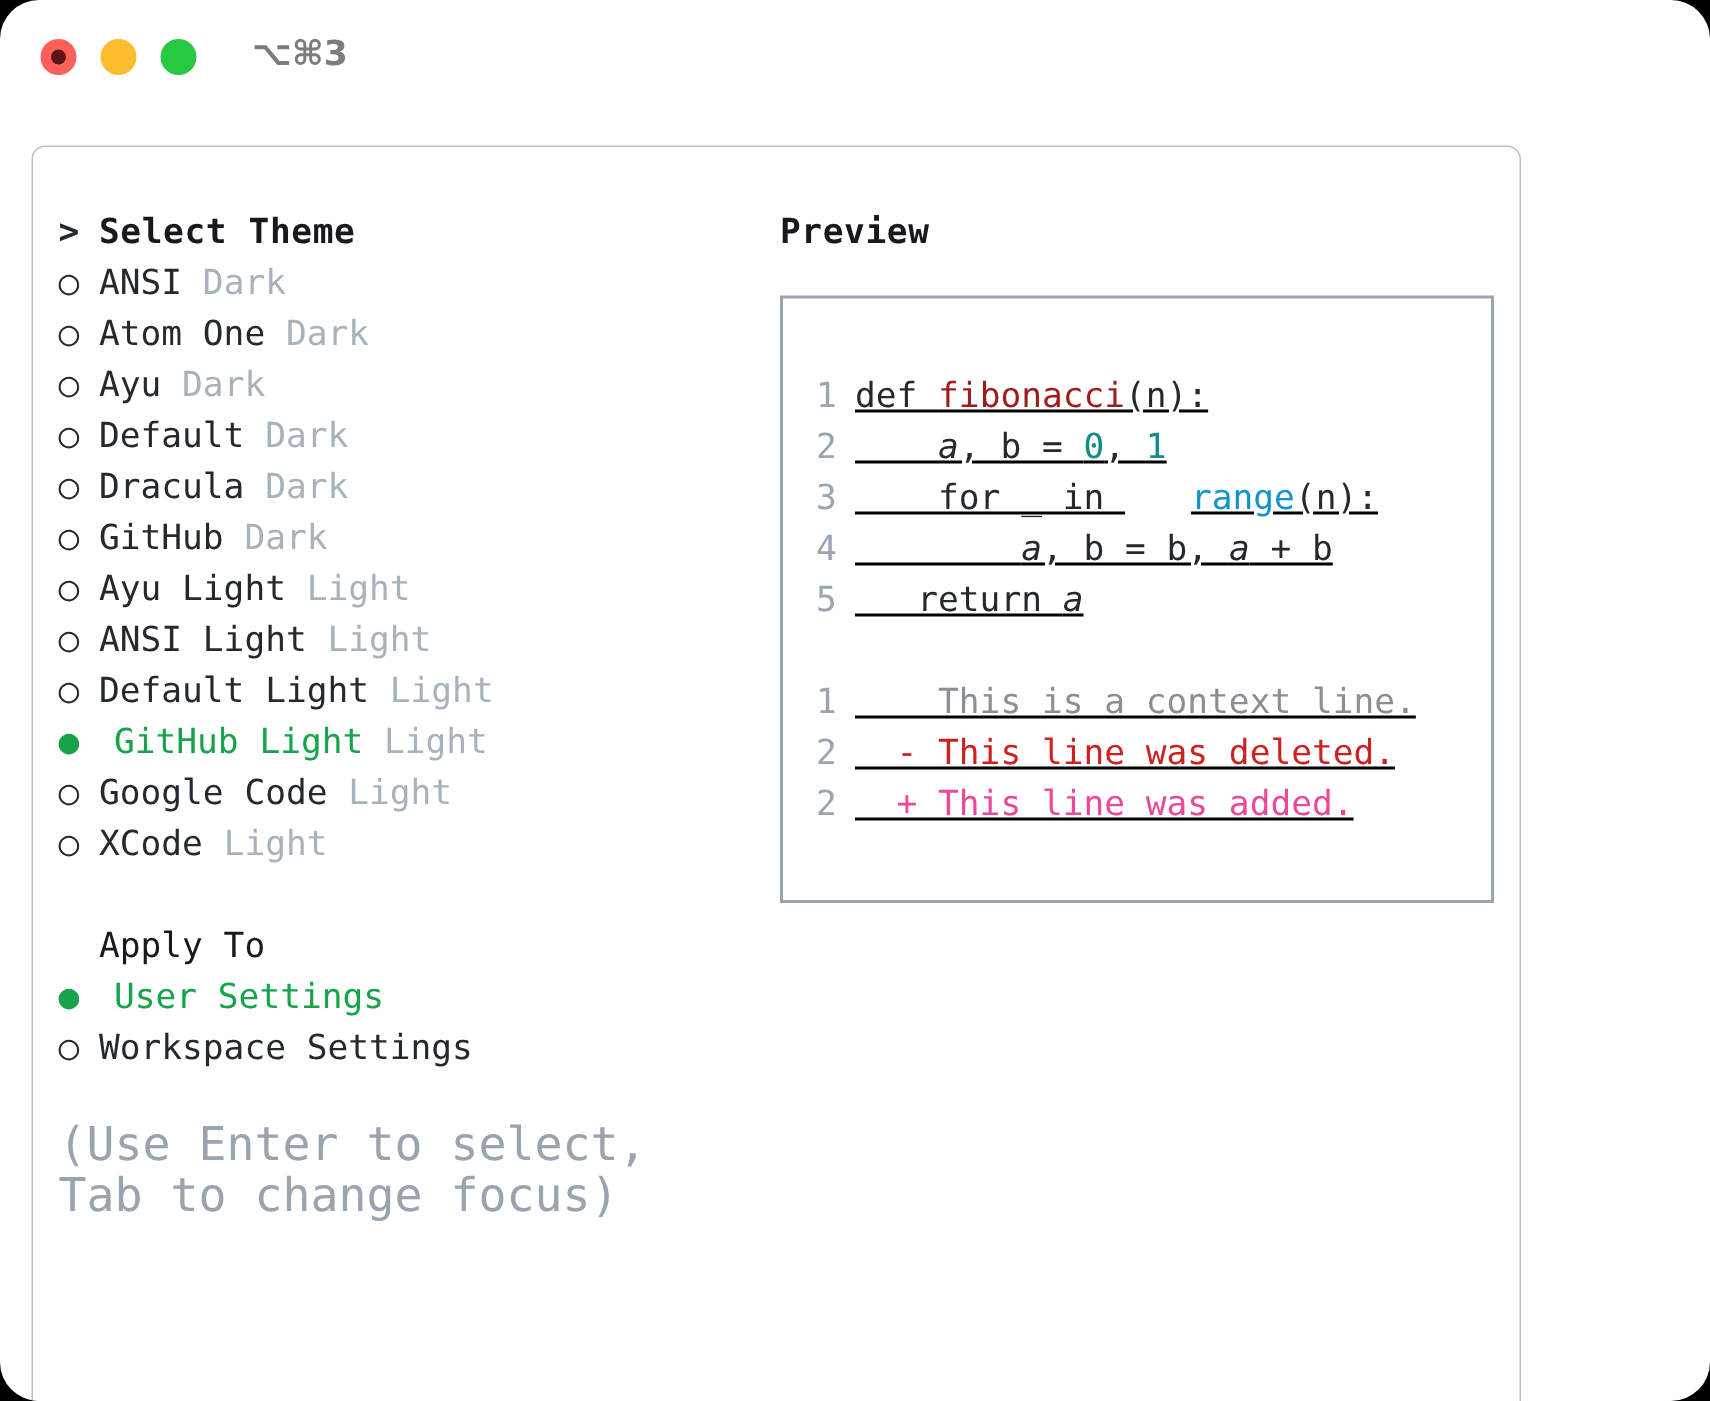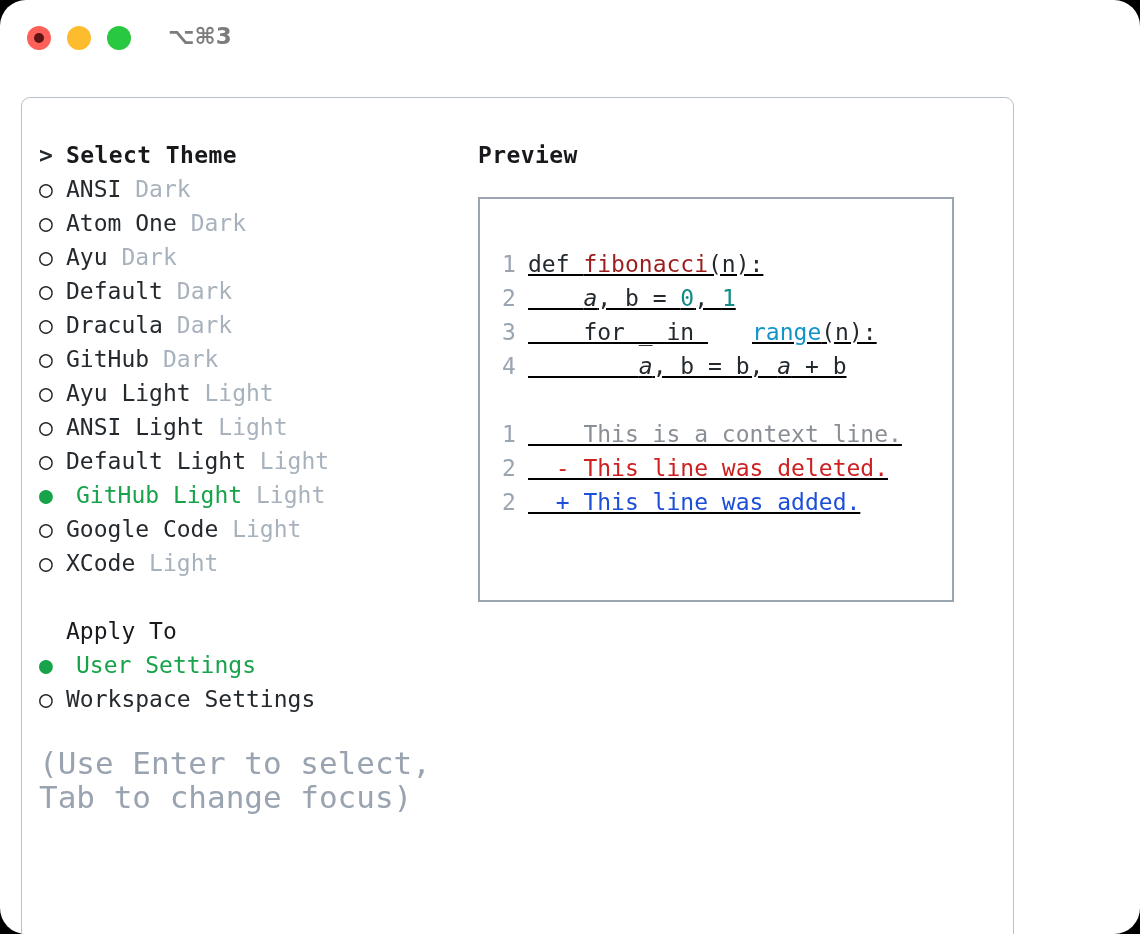--- a/index.html
+++ b/index.html
@@ -98,21 +98,21 @@
   #hint {
     margin-top: 30px;
     font-size: 31px;
     line-height: 34px;
     color: #9aa3b0;
     width: 404px;
   }
   
   #right-col {
     position: absolute;
-    left: 456px; top: 40px;
+    left: 498px; top: 40px;
     width: 500px;
   }
   #preview-title {
     font-size: 23px;
     font-weight: bold;
     color: #17191c;
     height: 34px;
     line-height: 34px;
     letter-spacing: 0.4px;
   }
@@ -137,21 +137,21 @@
     color: #9aa5b1;
     text-align: left;
   }
   .tok-fn   { color: #9d1d1d; }
   .tok-num  { color: #0f8b88; }
   .tok-call { color: #1294c9; margin-left: 44px; }
   .tok-var  { font-style: italic; }
   .code-gap { height: 34px; }
   .diff-ctx { color: #8a8f96; }
   .diff-del { color: #cf2020; }
-  .diff-add { color: #1d4ed8; }
+  .diff-add { color: #ec4899; }
 </style>
 </head>
 <body>
 
 <div id="window">
 
   <div id="titlebar">
     <div class="dot dot-red"></div>
     <div class="dot dot-yellow"></div>
     <div class="dot dot-green"></div>
@@ -191,20 +191,21 @@
     </div>
 
     <div id="right-col">
       <div id="preview-title">Preview</div>
       <div id="preview-box">
         <div id="code-block">
             <div class="code-line"><span class="ln">1</span><span>def </span><span class="tok-fn">fibonacci</span><span>(n):</span></div>
             <div class="code-line"><span class="ln">2</span><span>    </span><span class="tok-var">a</span><span>, b = </span><span class="tok-num">0</span><span>, </span><span class="tok-num">1</span></div>
             <div class="code-line"><span class="ln">3</span><span>    for _ in </span><span class="tok-call">range</span><span>(n):</span></div>
             <div class="code-line"><span class="ln">4</span><span>        </span><span class="tok-var">a</span><span>, b = b, </span><span class="tok-var">a</span><span> + b</span></div>
+            <div class="code-line"><span class="ln">5</span><span>   return </span><span class="tok-var">a</span></div>
           </div>
         <div class="code-gap"></div>
         <div id="diff-block">
             <div class="code-line"><span class="ln">1</span><span class="diff-ctx">    This is a context line.</span></div>
             <div class="code-line"><span class="ln">2</span><span class="diff-del">  - This line was deleted.</span></div>
             <div class="code-line"><span class="ln">2</span><span class="diff-add">  + This line was added.</span></div>
           </div>
       </div>
     </div>
 

